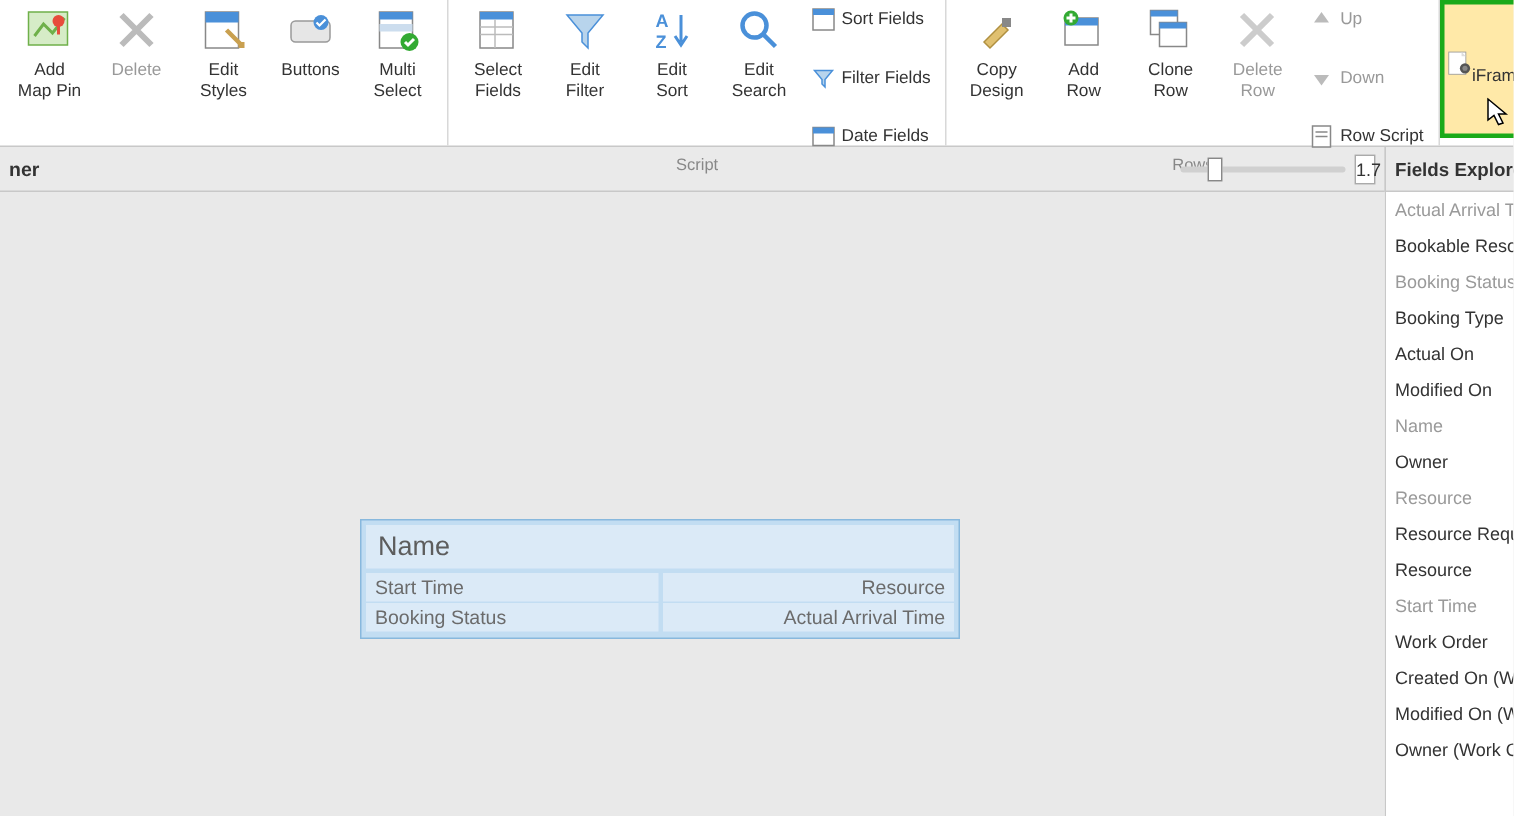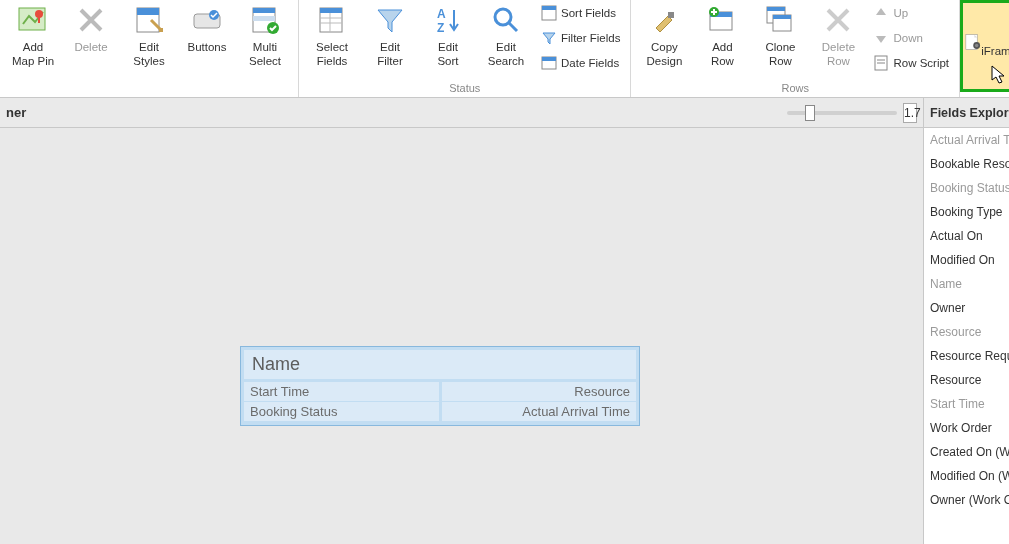--- a/index.html
+++ b/index.html
@@ -56,21 +56,21 @@
     width: 32px;
     height: 32px;
     margin-bottom: 4px;
   }
   .rbtn-label { white-space: pre-line; }
   .small-btn-col {
     display: flex;
     flex-direction: column;
     justify-content: flex-start;
     padding: 0 2px;
-    gap: 3px;
+    gap: 17px;
   }
   .sbtn {
     display: flex;
     align-items: center;
     height: 22px;
     padding: 0 4px;
     font-size: 11.5px;
     cursor: pointer;
     white-space: nowrap;
   }
@@ -300,21 +300,21 @@
         </div>
         <div class="sbtn">
           <span class="icon16"><svg viewBox="0 0 16 16">
                 <rect x="1" y="2" width="14" height="12" fill="#fff" stroke="#888"></rect>
                 <rect x="1" y="2" width="14" height="4" fill="#4a90d9"></rect>
               </svg></span>
           <span>Date Fields</span>
         </div>
       </div>
     </div>
-    <div class="ribbon-group-label">Status</div>
+    <div class="ribbon-group-label">Script</div>
   </div>
 
   <div class="ribbon-group">
     <div class="ribbon-group-buttons">
       <div class="rbtn">
         <span class="icon32">
           <svg viewBox="0 0 32 32">
               <path d="M8 24 L20 12 L24 16 L12 28 Z" fill="#e0c070" stroke="#b09040"></path>
               <rect x="20" y="8" width="6" height="6" fill="#888"></rect>
             </svg>

